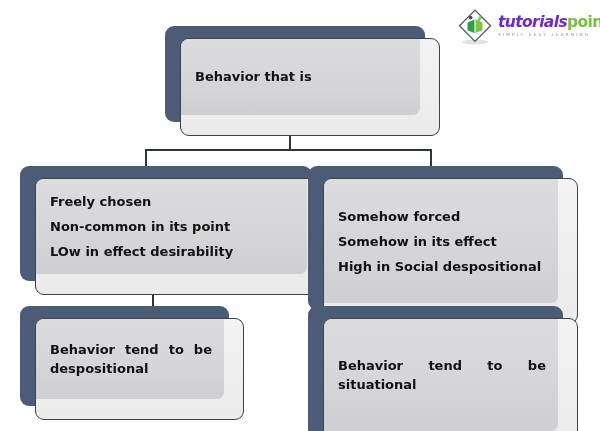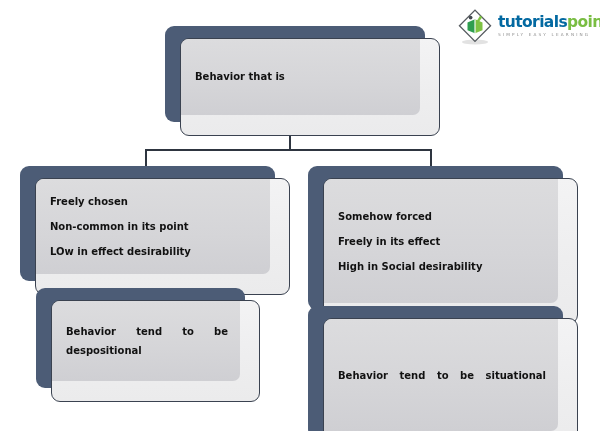--- a/index.html
+++ b/index.html
@@ -38,21 +38,21 @@
     width: 98px;
   }
   .logo-word {
     font-family: "DejaVu Sans", sans-serif;
     font-size: 15.5px;
     font-weight: bold;
     letter-spacing: -0.6px;
     line-height: 16px;
     white-space: nowrap;
   }
-  .logo-word .w1 { color: #0369a1; }
+  .logo-word .w1 { color: #6d28d9; font-style: italic; }
   .logo-word .w2 { color: #79bd42; }
   .logo-tag {
     font-family: "DejaVu Sans", sans-serif;
     font-size: 4.2px;
     color: #8d8d8d;
     letter-spacing: 2.15px;
     margin-top: 2px;
     white-space: nowrap;
   }
 
@@ -106,21 +106,21 @@
     flex-direction: column;
     justify-content: center;
     padding: 0 12px 0 14px;
     box-sizing: border-box;
   }
 
   .txt {
     color: #111111;
     font-family: "DejaVu Sans", sans-serif;
     font-weight: bold;
-    font-size: 10px;
+    font-size: 13px;
     line-height: 25px;
     white-space: nowrap;
   }
   .txt.justify {
     white-space: normal;
     text-align: justify;
     text-align-last: justify;
     line-height: 19px;
   }
   .txt.single {
@@ -167,45 +167,45 @@
   <div class="node" style="left:165px; top:26px; width:275px; height:110px;">
     <div class="shadow"></div>
     <div class="face">
       <div class="inner"></div>
       <div class="content">
         <div class="txt single">Behavior that is</div>
       </div>
     </div>
   </div>
 
-  <div class="node" style="left:20px; top:166px; width:270px; height:129px;">
+  <div class="node" style="left:20px; top:166px; width:270px; height:129px;padding-left:37px;">
     <div class="shadow"></div>
     <div class="face">
       <div class="inner"></div>
       <div class="content">
         <div class="txt">Freely chosen</div>
         <div class="txt">Non-common in its point</div>
         <div class="txt">LOw in effect desirability</div>
       </div>
     </div>
   </div>
 
   <div class="node" style="left:308px; top:166px; width:270px; height:158px;">
     <div class="shadow"></div>
     <div class="face">
       <div class="inner"></div>
       <div class="content">
         <div class="txt">Somehow forced</div>
-        <div class="txt">Freely in its effect</div>
-        <div class="txt">High in Social desirability</div>
-      </div>
-    </div>
-  </div>
-
-  <div class="node" style="left:20px; top:288px; width:224px; height:114px;margin-left:16px;">
+        <div class="txt">Somehow in its effect</div>
+        <div class="txt">High in Social despositional</div>
+      </div>
+    </div>
+  </div>
+
+  <div class="node" style="left:20px; top:306px; width:224px; height:114px;">
     <div class="shadow"></div>
     <div class="face">
       <div class="inner"></div>
       <div class="content">
         <div class="txt justify">Behavior tend to be despositional</div>
       </div>
     </div>
   </div>
 
   <div class="node" style="left:308px; top:306px; width:270px; height:146px;">

